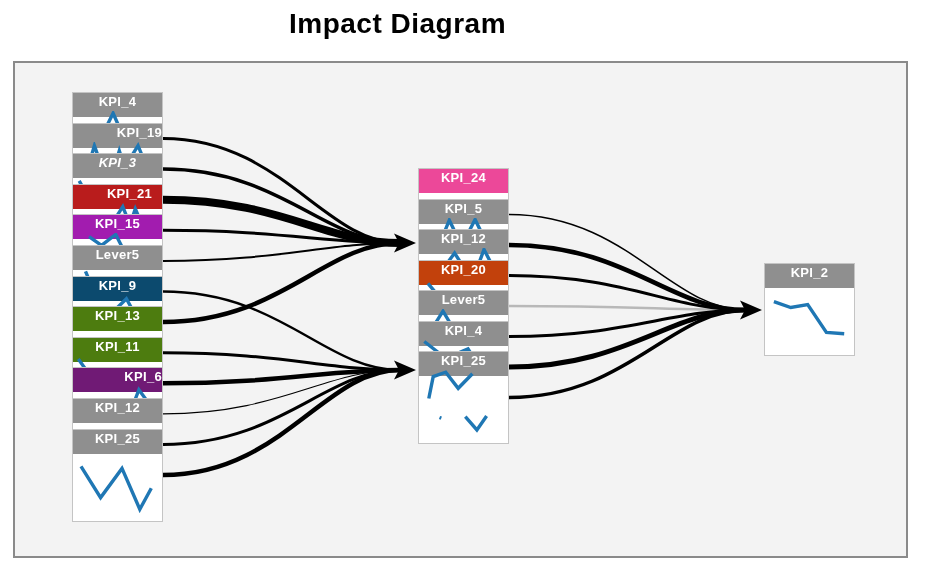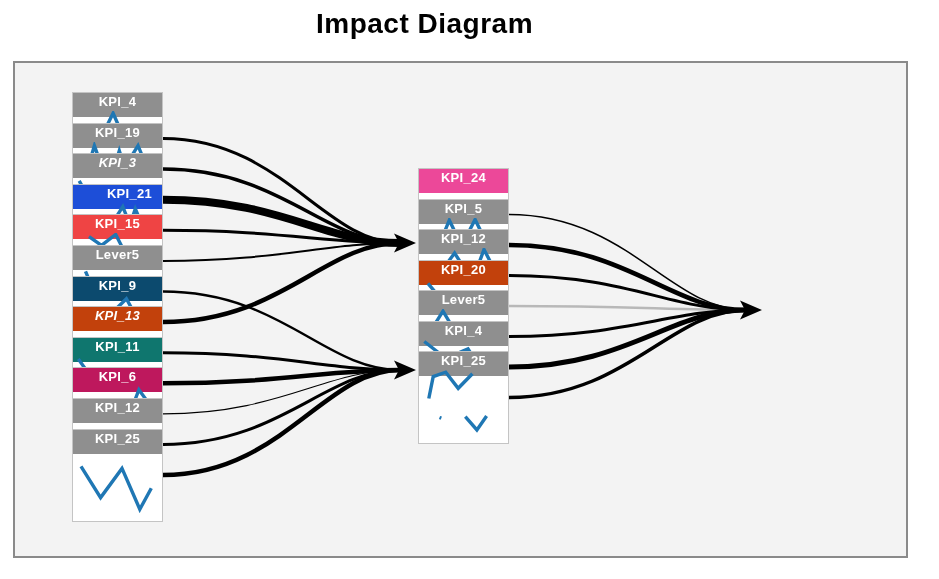--- a/index.html
+++ b/index.html
@@ -2,21 +2,21 @@
 <html><head>
 <meta charset="utf-8">
 <style>
   html,body{margin:0;padding:0;}
   body{
     width:939px;height:579px;position:relative;background:#ffffff;
     font-family:"Liberation Sans","DejaVu Sans",sans-serif;overflow:hidden;
   }
   #title{
     position:absolute;top:8px;left:0;width:795px;text-align:center;
-    font-size:28px;font-weight:bold;color:#000;letter-spacing:0.5px;padding-left:27px;
+    font-size:28px;font-weight:bold;color:#000;letter-spacing:0.5px;
   }
   #frame{
     position:absolute;left:13px;top:61px;width:895px;height:497px;
     box-sizing:border-box;border:2px solid #8a8a8a;background:#f3f3f3;
   }
   #edge-layer{position:absolute;left:0;top:0;width:939px;height:579px;pointer-events:none;}
   #nodes{position:absolute;left:0;top:0;width:939px;height:579px;}
   .node{
     position:absolute;box-sizing:border-box;background:#ffffff;
     border:1px solid #c4c4c4;
@@ -62,69 +62,69 @@
   </svg>
 
 <div id="nodes">
     <div class="node" style="left: 72px; top: 92px; width: 91px; height: 93px; background: rgb(255, 255, 255); border-color: rgb(196, 196, 196);">
       <div class="node-header" style="background: rgb(143, 143, 143); color: rgb(255, 255, 255);">KPI_4</div>
       <svg class="spark" width="89" height="73" viewBox="0 0 89 73">
         <polyline points="7.1,51.1 24.9,32.9 40.1,2.2 55.2,36.5 78.3,54.8" fill="none" stroke="#1f77b4" stroke-width="3.4"></polyline>
       </svg>
     </div>
     <div class="node" style="left: 72px; top: 122.6px; width: 91px; height: 93px; background: rgb(255, 255, 255); border-color: rgb(196, 196, 196);">
-      <div class="node-header" style="background: rgb(143, 143, 143); color: rgb(255, 255, 255);">KPI_19</div>
+      <div class="node-header" style="background: rgb(143, 143, 143); color: rgb(255, 255, 255); text-align: right;">KPI_19</div>
       <svg class="spark" width="89" height="73" viewBox="0 0 89 73">
         <polyline points="5.3,58.4 21.4,3.7 35.6,43.8 46.3,8.8 51.6,25.5 65.0,3.7 80.1,40.2" fill="none" stroke="#1f77b4" stroke-width="3.4"></polyline>
       </svg>
     </div>
     <div class="node" style="left: 72px; top: 153.2px; width: 91px; height: 93px; background: rgb(255, 255, 255); border-color: rgb(196, 196, 196);">
       <div class="node-header" style="background: rgb(143, 143, 143); color: rgb(255, 255, 255); font-style: italic;">KPI_3</div>
       <svg class="spark" width="89" height="73" viewBox="0 0 89 73">
         <polyline points="6.2,8.8 19.6,32.9 40.1,52.6 60.5,36.5 80.1,56.9" fill="none" stroke="#1f77b4" stroke-width="3.4"></polyline>
       </svg>
     </div>
     <div class="node" style="left: 72px; top: 183.8px; width: 91px; height: 93px; background: rgb(255, 255, 255); border-color: rgb(196, 196, 196);">
-      <div class="node-header" style="background: #1d4ed8; color: rgb(255, 255, 255); padding-left: 24px;">KPI_21</div>
+      <div class="node-header" style="background: #b91c1c; color: rgb(255, 255, 255); padding-left: 24px;">KPI_21</div>
       <svg class="spark" width="89" height="73" viewBox="0 0 89 73">
         <polyline points="8.9,54.8 31.1,32.9 49.8,3.7 57.0,21.9 62.3,5.8 80.1,47.5" fill="none" stroke="#1f77b4" stroke-width="3.4"></polyline>
       </svg>
     </div>
     <div class="node" style="left: 72px; top: 214.4px; width: 91px; height: 93px; background: rgb(255, 255, 255); border-color: rgb(196, 196, 196);">
-      <div class="node-header" style="background: #ef4444; color: rgb(255, 255, 255);">KPI_15</div>
+      <div class="node-header" style="background: #a21caf; color: rgb(255, 255, 255);">KPI_15</div>
       <svg class="spark" width="89" height="73" viewBox="0 0 89 73">
         <polyline points="16.0,3.7 28.5,12.4 42.7,1.5 58.7,32.9 76.5,51.1" fill="none" stroke="#1f77b4" stroke-width="3.4"></polyline>
       </svg>
     </div>
     <div class="node" style="left: 72px; top: 245px; width: 91px; height: 93px; background: rgb(255, 255, 255); border-color: rgb(196, 196, 196);">
       <div class="node-header" style="background: rgb(143, 143, 143); color: rgb(255, 255, 255);">Lever5</div>
       <svg class="spark" width="89" height="73" viewBox="0 0 89 73">
         <polyline points="12.5,7.3 26.7,40.2 46.3,21.9 64.1,47.5 80.1,32.9" fill="none" stroke="#1f77b4" stroke-width="3.4"></polyline>
       </svg>
     </div>
     <div class="node" style="left: 72px; top: 275.6px; width: 91px; height: 93px; background: rgb(255, 255, 255); border-color: rgb(196, 196, 196);">
       <div class="node-header" style="background: #0c4a6e; color: rgb(255, 255, 255);">KPI_9</div>
       <svg class="spark" width="89" height="73" viewBox="0 0 89 73">
         <polyline points="8.9,43.8 31.1,25.5 53.4,3.7 69.4,32.9 82.8,21.9" fill="none" stroke="#1f77b4" stroke-width="3.4"></polyline>
       </svg>
     </div>
     <div class="node" style="left: 72px; top: 306.2px; width: 91px; height: 93px; background: rgb(255, 255, 255); border-color: rgb(196, 196, 196);">
-      <div class="node-header" style="background: #c2410c; color: rgb(255, 255, 255); font-style: italic;">KPI_13</div>
+      <div class="node-header" style="background: #4d7c0f; color: rgb(255, 255, 255);">KPI_13</div>
       <svg class="spark" width="89" height="73" viewBox="0 0 89 73">
         <polyline points="8.9,25.5 28.5,47.5 49.0,21.9 66.8,43.8 80.1,29.2" fill="none" stroke="#1f77b4" stroke-width="3.4"></polyline>
       </svg>
     </div>
     <div class="node" style="left: 72px; top: 336.8px; width: 91px; height: 93px; background: rgb(255, 255, 255); border-color: rgb(196, 196, 196);">
-      <div class="node-header" style="background: #0f766e; color: rgb(255, 255, 255);">KPI_11</div>
+      <div class="node-header" style="background: #4d7c0f; color: rgb(255, 255, 255);">KPI_11</div>
       <svg class="spark" width="89" height="73" viewBox="0 0 89 73">
         <polyline points="5.3,2.9 17.8,20.4 40.1,43.8 60.5,27.7 80.1,49.6" fill="none" stroke="#1f77b4" stroke-width="3.4"></polyline>
       </svg>
     </div>
     <div class="node" style="left: 72px; top: 367.4px; width: 91px; height: 93px; background: rgb(255, 255, 255); border-color: rgb(196, 196, 196);">
-      <div class="node-header" style="background: #be185d; color: rgb(255, 255, 255);">KPI_6</div>
+      <div class="node-header" style="background: #701a75; color: rgb(255, 255, 255); text-align: right;">KPI_6</div>
       <svg class="spark" width="89" height="73" viewBox="0 0 89 73">
         <polyline points="8.9,40.2 31.1,23.4 53.4,36.5 65.9,3.7 76.5,18.3 84.5,36.5" fill="none" stroke="#1f77b4" stroke-width="3.4"></polyline>
       </svg>
     </div>
     <div class="node" style="left: 72px; top: 398px; width: 91px; height: 93px; background: rgb(255, 255, 255); border-color: rgb(196, 196, 196);">
       <div class="node-header" style="background: rgb(143, 143, 143); color: rgb(255, 255, 255);">KPI_12</div>
       <svg class="spark" width="89" height="73" viewBox="0 0 89 73">
         <polyline points="8.9,32.9 26.7,51.1 44.5,25.5 62.3,45.3 80.1,23.4" fill="none" stroke="#1f77b4" stroke-width="3.4"></polyline>
       </svg>
     </div>
@@ -171,13 +171,19 @@
       </svg>
     </div>
     <div class="node" style="left: 418px; top: 351px; width: 91px; height: 93px; background: rgb(255, 255, 255); border-color: rgb(196, 196, 196);">
       <div class="node-header" style="background: rgb(143, 143, 143); color: rgb(255, 255, 255);">KPI_25</div>
       <svg class="spark" width="89" height="73" viewBox="0 0 89 73">
         <polyline points="9.8,28.5 14.2,6.6 26.7,2.2 39.2,18.3 53.4,3.7" fill="none" stroke="#1f77b4" stroke-width="3.4"></polyline>
         <polyline points="46.3,46.7 57.9,59.9 67.6,46.0" fill="none" stroke="#1f77b4" stroke-width="3.4"></polyline>
         <polyline points="20.5,47.5 22.3,48.2" fill="none" stroke="#1f77b4" stroke-width="3.4"></polyline>
       </svg>
     </div>
+    <div class="node" style="left: 764px; top: 263px; width: 91px; height: 93px; background: rgb(255, 255, 255); border-color: rgb(196, 196, 196);">
+      <div class="node-header" style="background: rgb(143, 143, 143); color: rgb(255, 255, 255);">KPI_2</div>
+      <svg class="spark" width="89" height="73" viewBox="0 0 89 73">
+        <polyline points="8.9,19.7 25.8,25.5 42.7,22.6 61.4,50.4 79.2,51.8" fill="none" stroke="#1f77b4" stroke-width="3.4"></polyline>
+      </svg>
+    </div>
   </div>
 
 </body></html>

